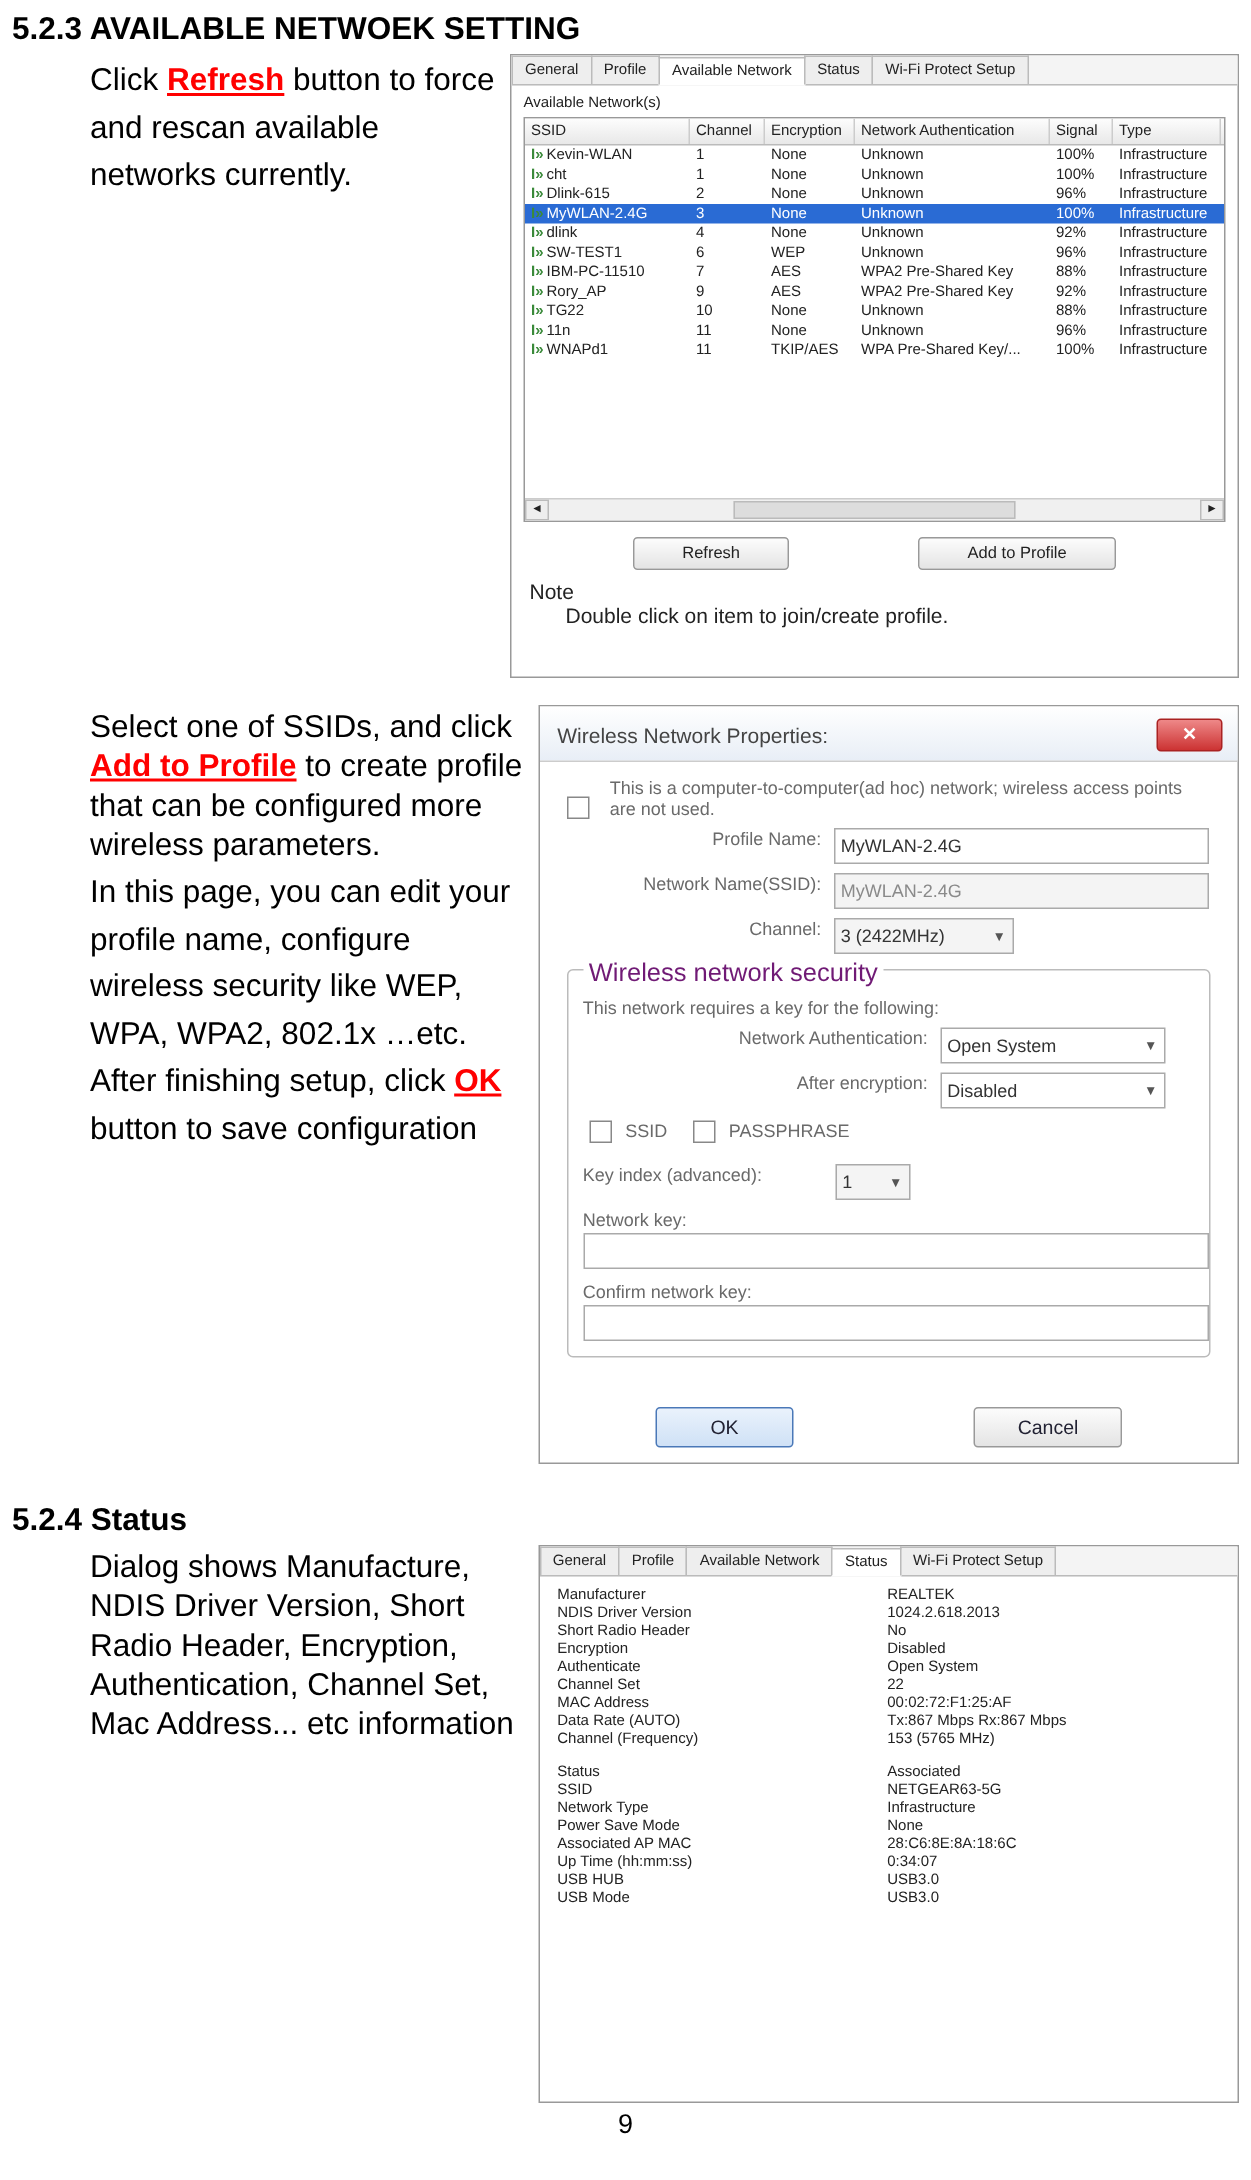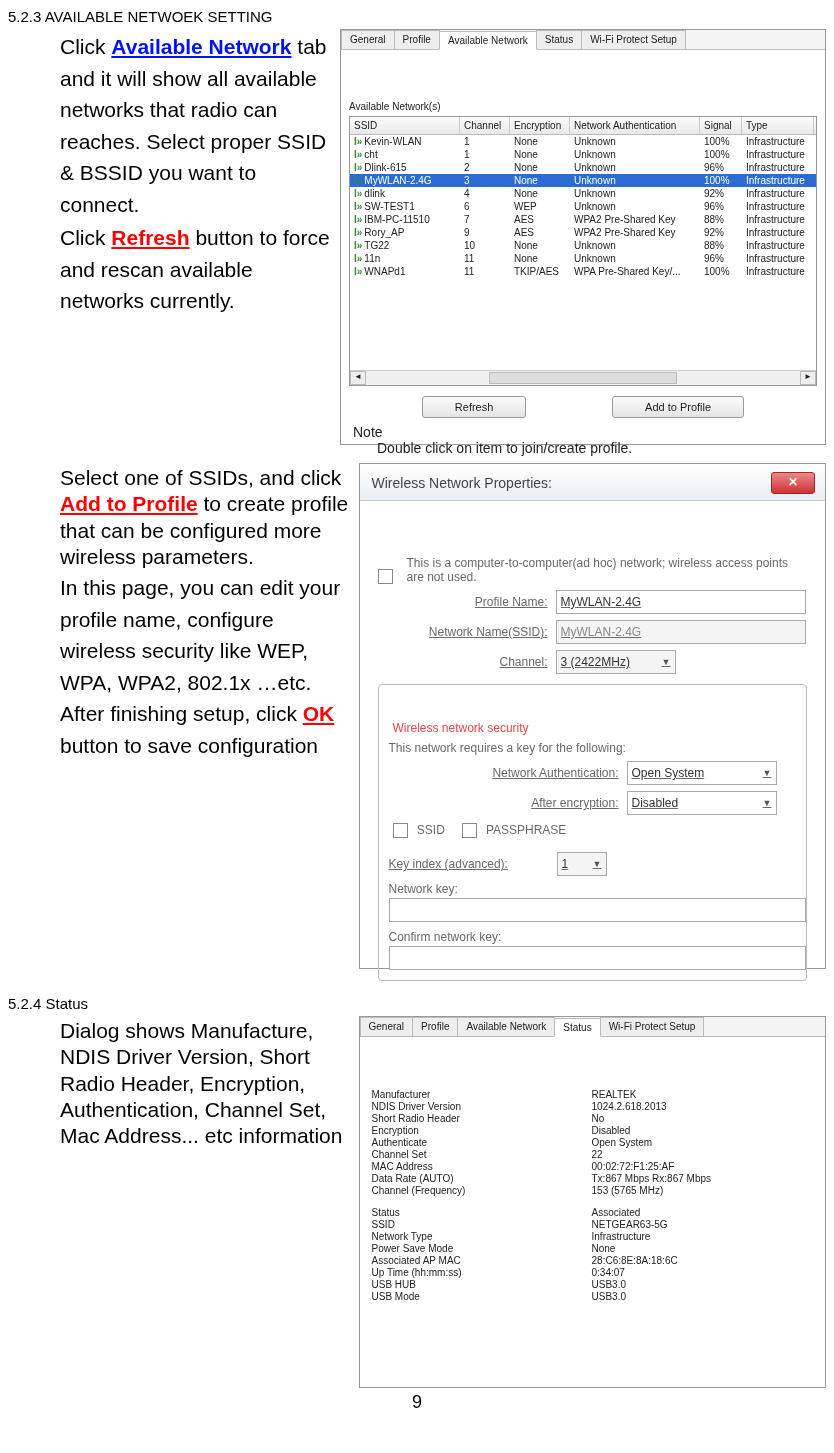--- a/index.html
+++ b/index.html
@@ -4,23 +4,23 @@
 <style>
   body {
     font-family: Arial, sans-serif;
     margin: 0;
     padding: 8px;
     width: 818px;
     font-size: 21px;
     color: #000;
   }
   .section-heading {
-    font-weight: normal;
+    font-weight: bold;
     margin: 0 0 4px 0;
-    font-size: 15px;
+    font-size: 21px;
   }
   .two-col {
     display: flex;
     gap: 10px;
     align-items: flex-start;
   }
   .left-col {
     width: 300px;
     padding-left: 52px;
     line-height: 1.5;
@@ -37,21 +37,20 @@
     color: #ff0000;
     font-weight: bold;
     text-decoration: underline;
   }
   .screenshot {
     border: 1px solid #999;
     background: #fff;
     font-family: "Segoe UI", Tahoma, sans-serif;
     font-size: 10px;
     color: #222;
-    gap: 45px;
   }
   
   .ss1 {
     width: 484px;
     height: 414px;
     display: flex;
     flex-direction: column;
   }
   .tabs {
     display: flex;
@@ -183,24 +182,23 @@
     font-size: 12px;
   }
   .ss2-body {
     padding: 10px 18px;
     flex:1;
     color: #6a6a6a;
     font-size: 12px;
   }
   .ss2-body .row {
     display: flex;
-    align-items: center;
+    align-items: flex-start;
     margin: 6px 0;
     gap: 8px;
-    text-decoration: underline;
   }
   .ss2-body .row label {
     width: 170px;
     text-align: right;
   }
   .ss2-body input[type=text], .ss2-body .select {
     border: 1px solid #aaa;
     height: 20px;
     padding: 1px 4px;
     font-size: 12px;
@@ -218,24 +216,23 @@
     border: 1px solid #bbb;
     border-radius: 4px;
     padding: 8px 10px 10px 10px;
     margin-top: 10px;
   }
   .fieldset-legend {
     position: relative;
     top: -16px;
     background: #fff;
     padding: 0 4px;
-    font-size: 12px;
-    color: #ef4444;
+    font-size: 17px;
+    color: #701a75;
     display: inline-block;
-    margin-top: 44px;
   }
   .fieldset .inner { margin-top: -10px; }
   .ss2-footer {
     display:flex; justify-content:center; gap:120px;
     padding: 10px;
   }
   .ss2-footer .okbtn {
     border:1px solid #4a78b8; background: linear-gradient(#eaf2fc,#cfe1f6);
     padding:5px 36px; border-radius:3px; font-size:13px; color:#223;
   }
@@ -266,23 +263,20 @@
     margin-top: 4px;
   }
 </style>
 </head>
 <body>
 
 <div class="section-heading">5.2.3 AVAILABLE NETWOEK SETTING</div>
 
 <div class="two-col">
   <div class="left-col">
-    <p>
-      <span>Click </span><span class="blue-bold">Available Network</span><span> tab and it will show all available networks that radio can reaches. Select proper SSID &amp; BSSID you want to connect.</span>
-    </p>
     <p>
       <span>Click </span><span class="red-bold">Refresh</span><span> button to force and rescan available networks currently.</span>
     </p>
   </div>
 
   <div class="screenshot ss1">
     <div class="tabs" id="ss1-tabs">
         <div class="tab">General</div>
         <div class="tab">Profile</div>
         <div class="tab active">Available Network</div>

